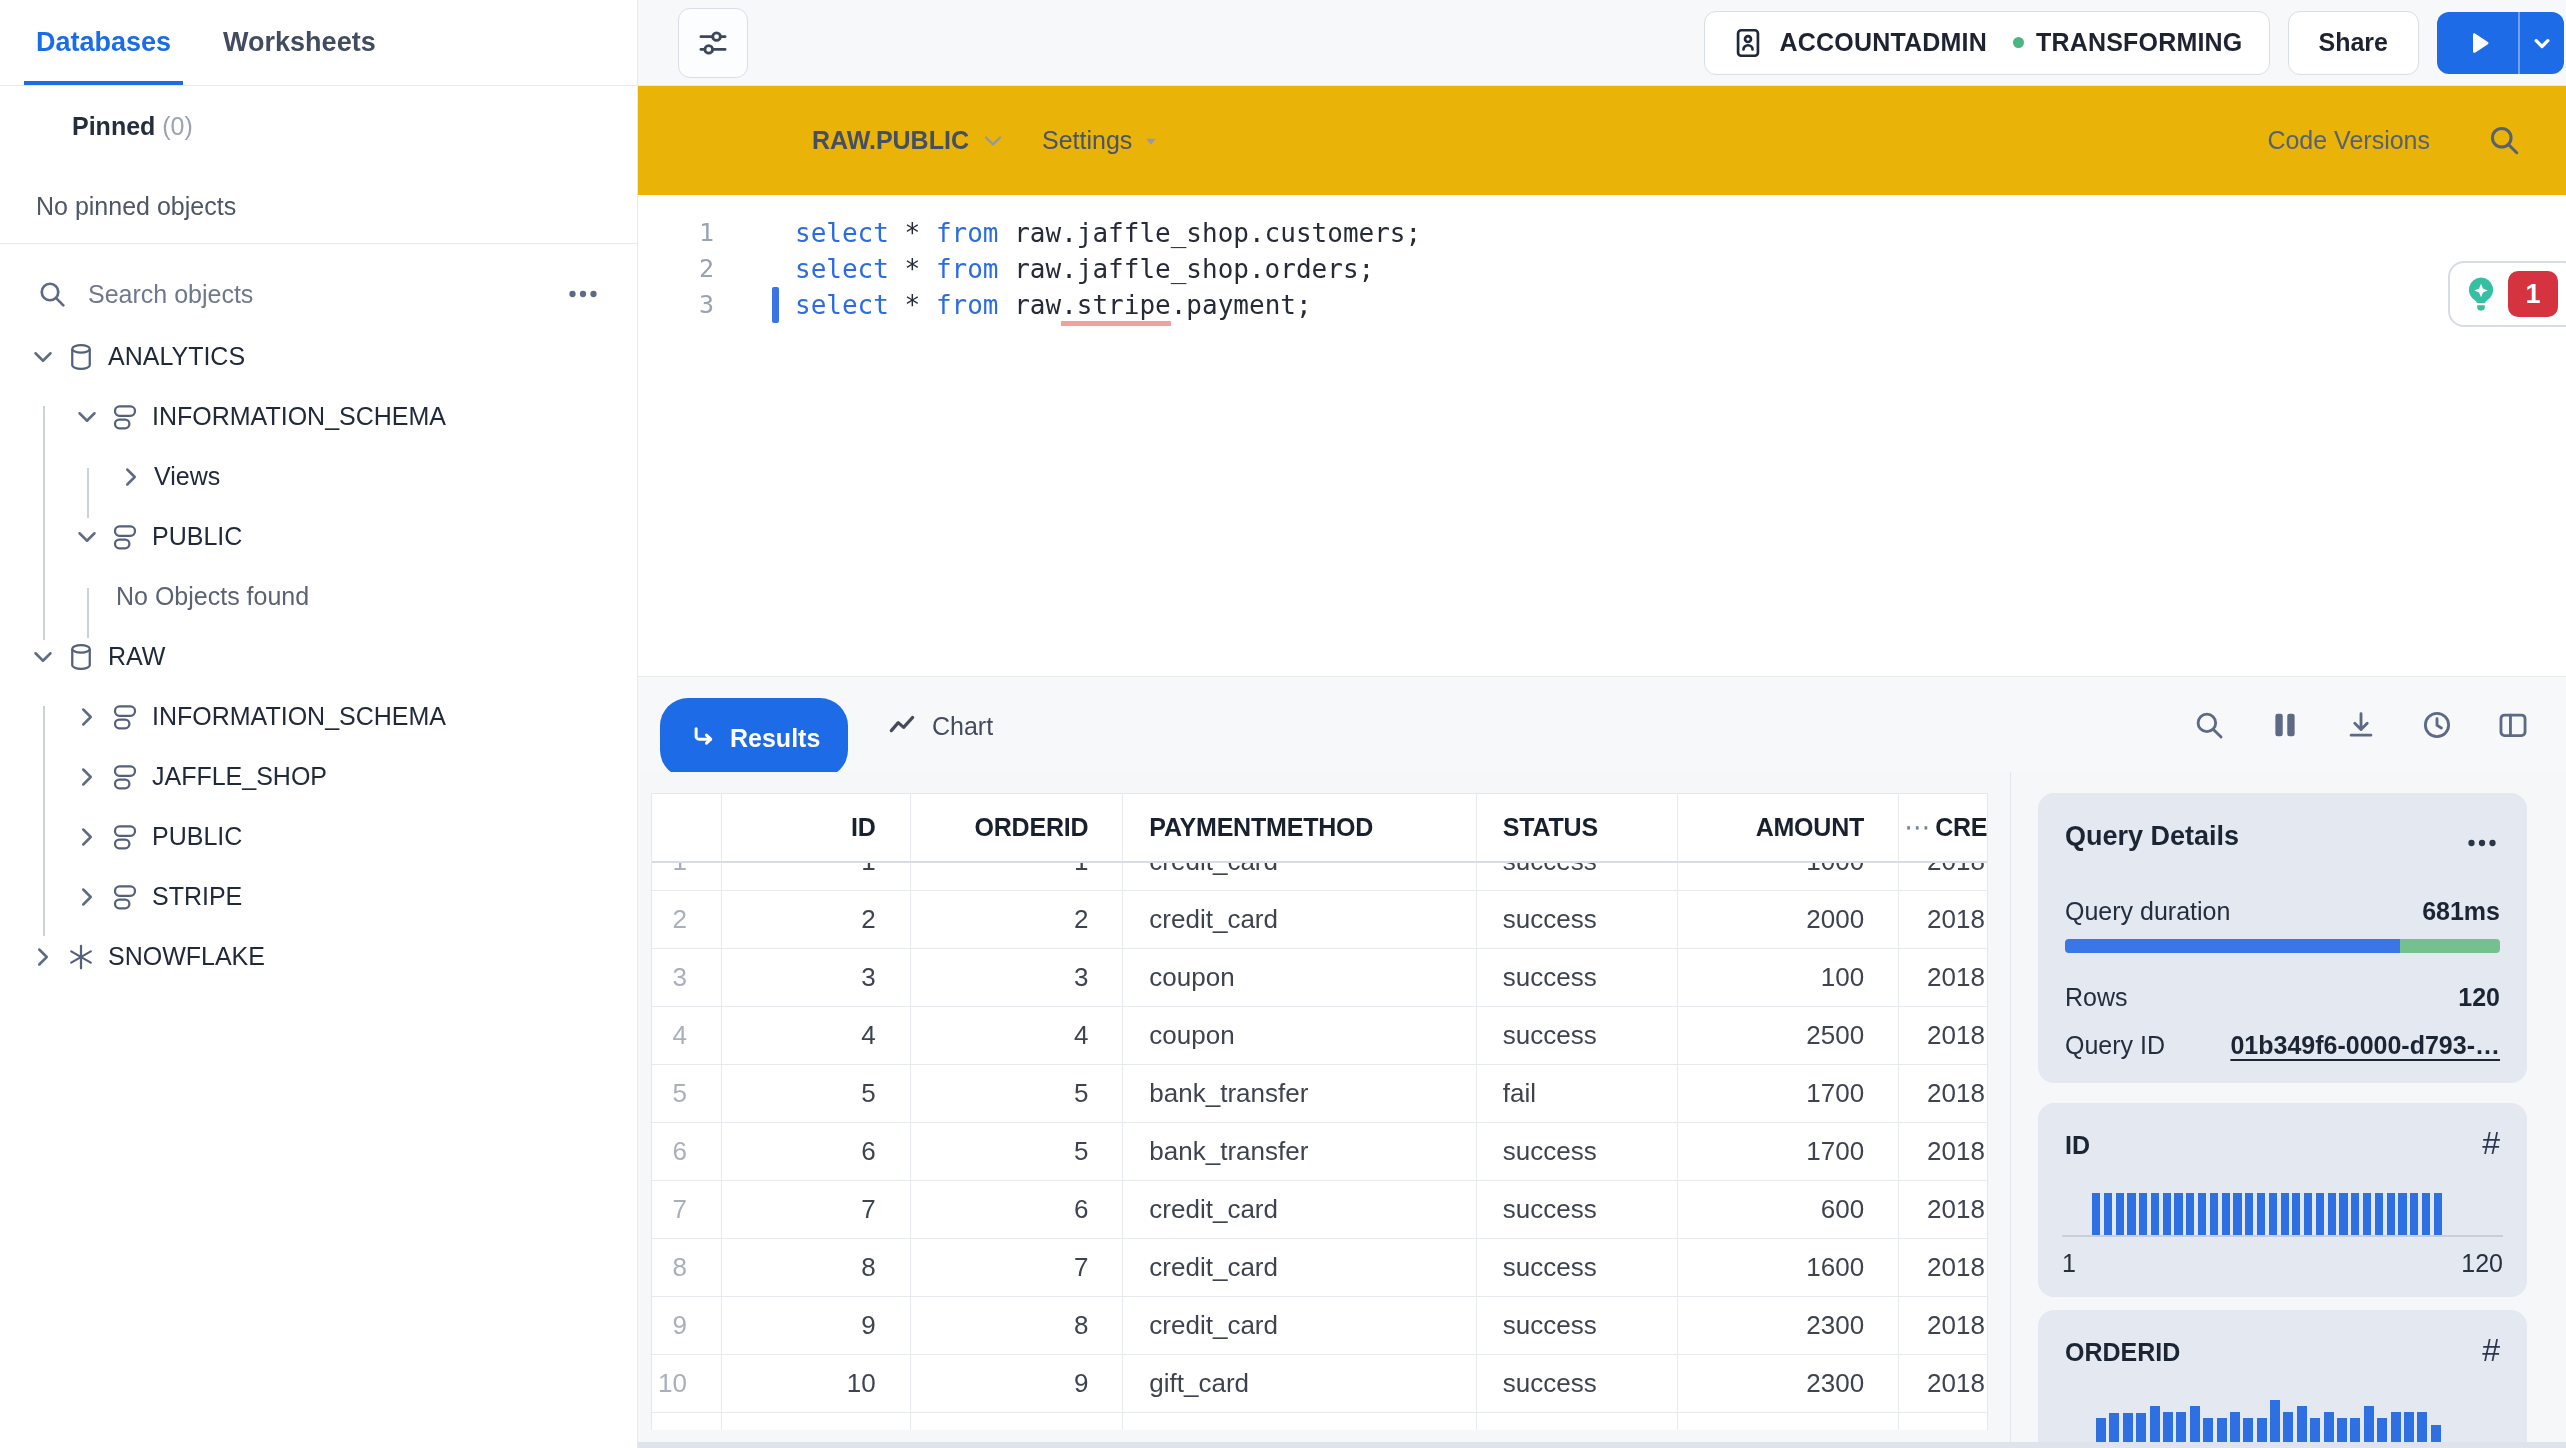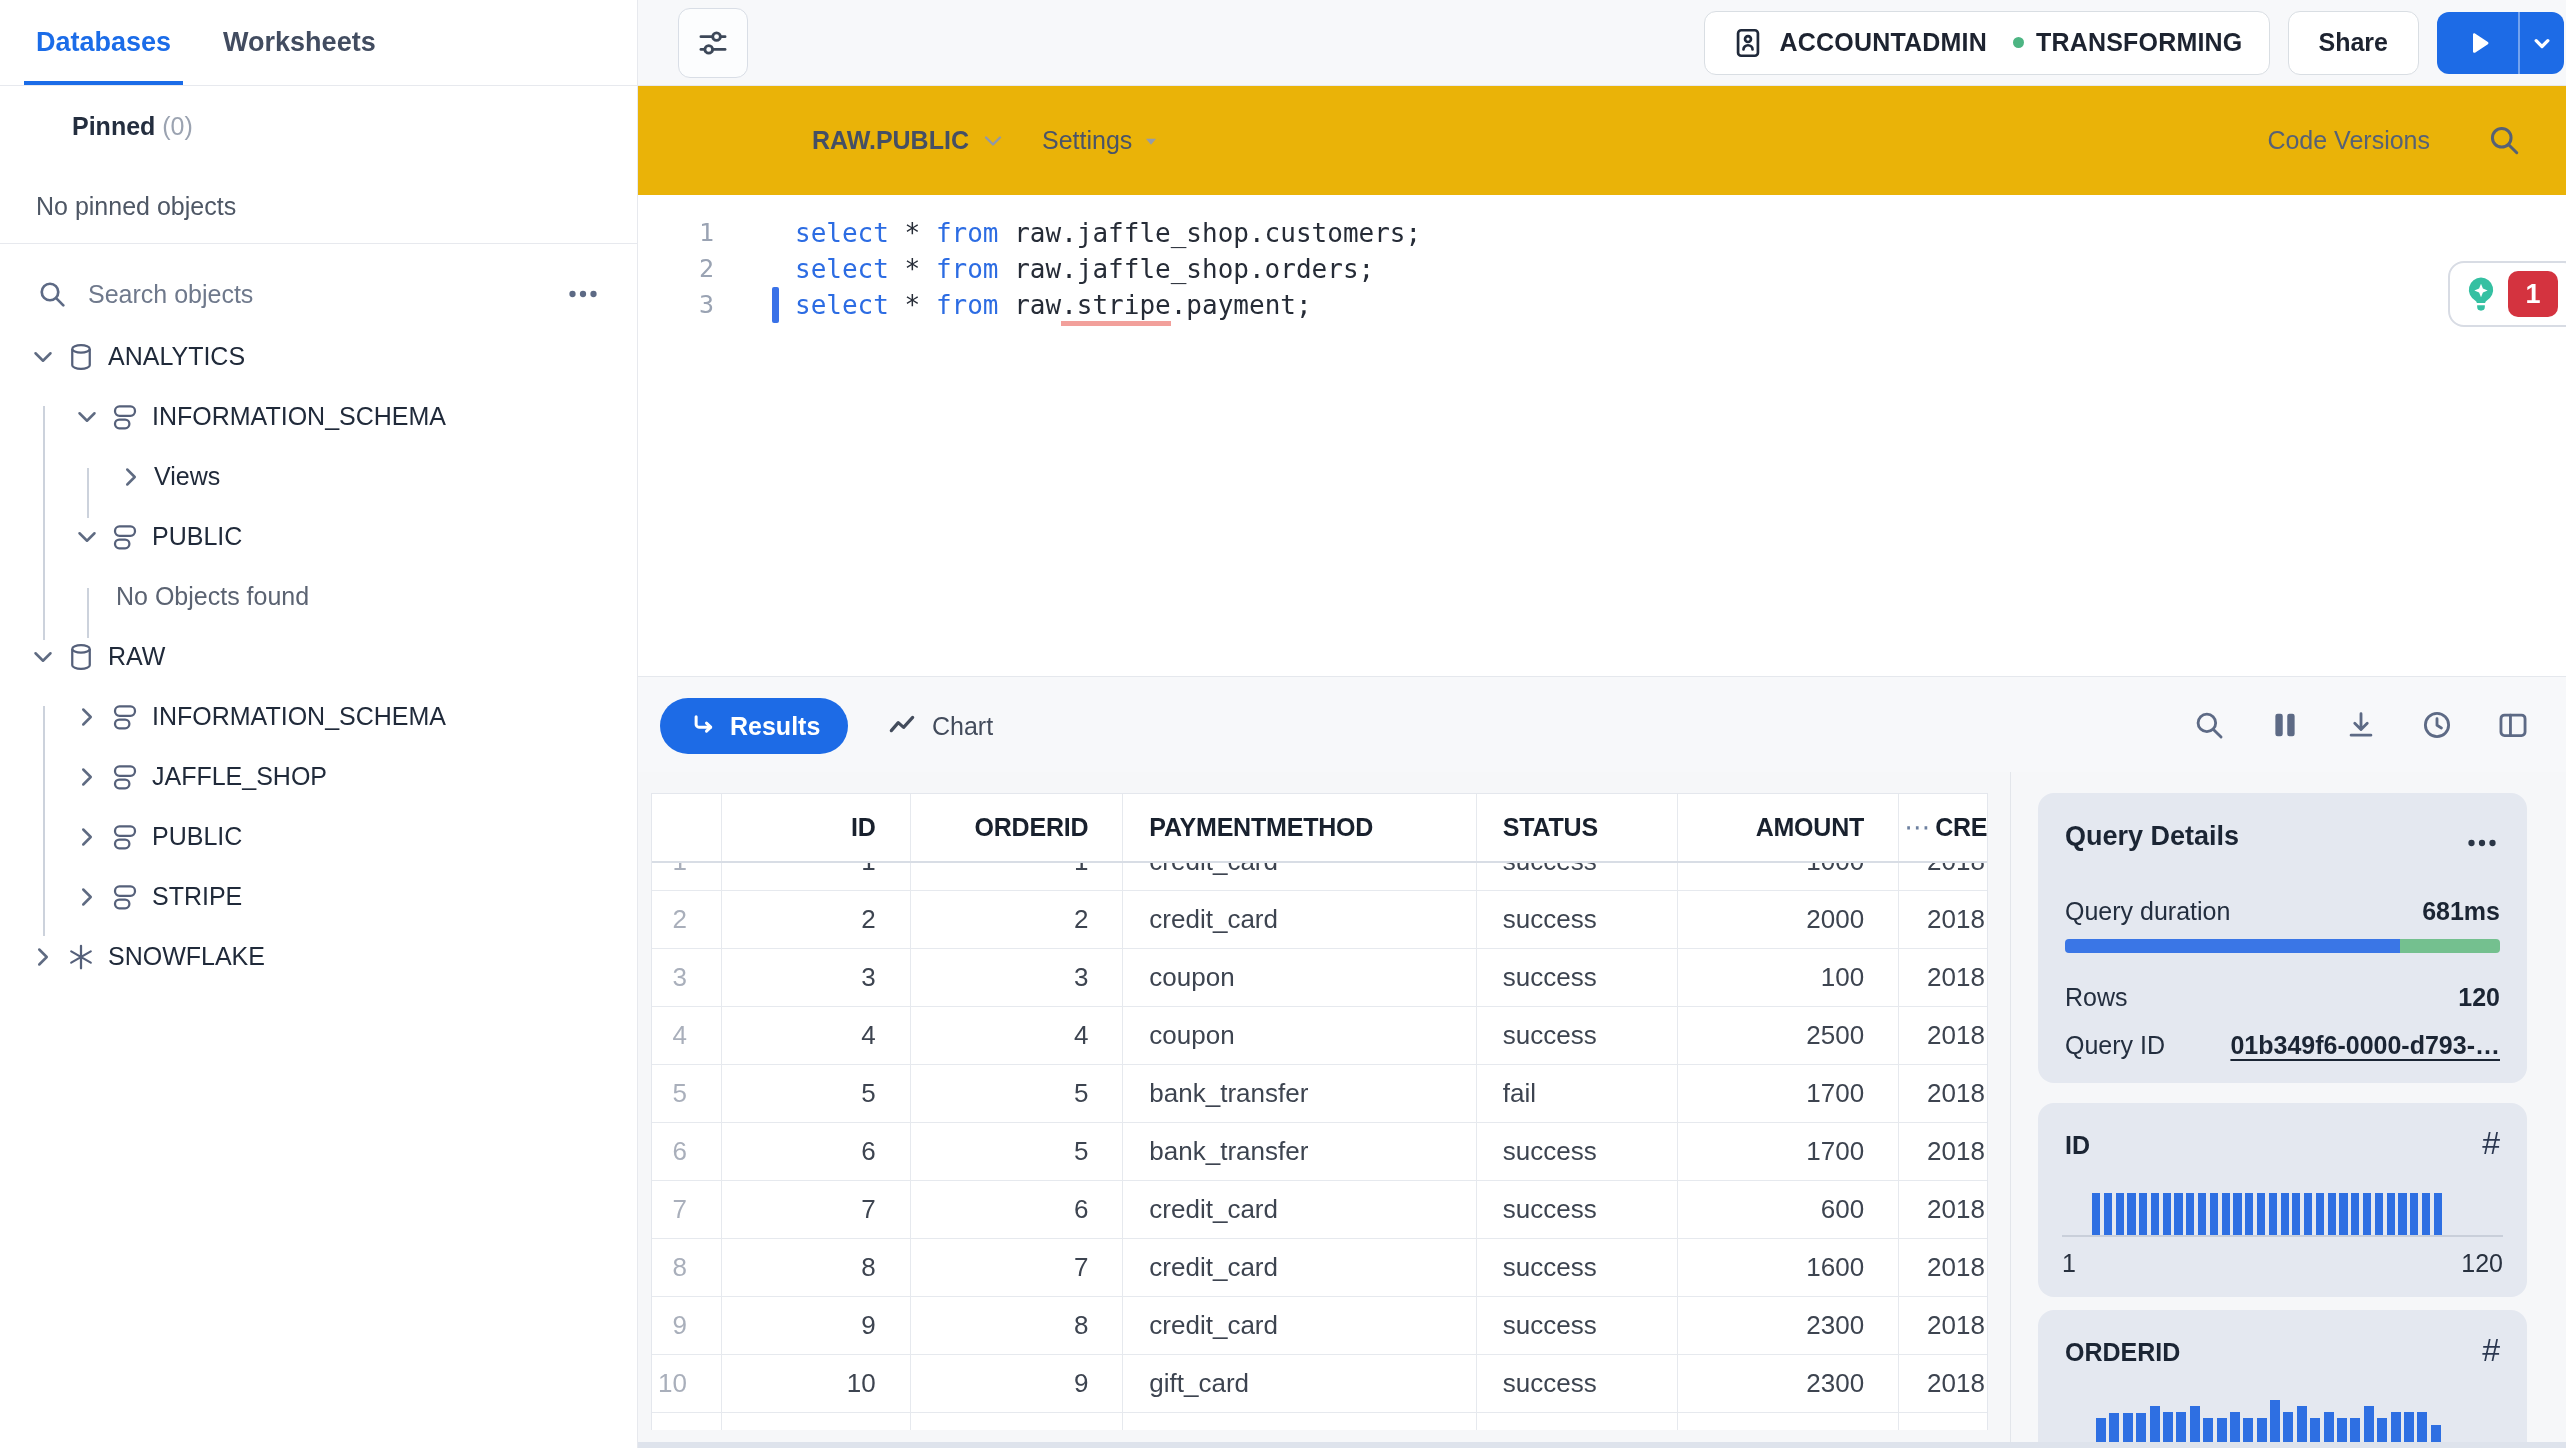--- a/index.html
+++ b/index.html
@@ -62,21 +62,21 @@
   .code-lines{position:absolute;left:157px;top:20px;font-family:"DejaVu Sans Mono",monospace;font-size:26px;}
   .code-line{height:36px;line-height:36px;white-space:pre;}
   .tok-kw{color:#2c6ce3;}
   .tok-pl{color:#262c37;}
   .tok-err{color:#262c37;border-bottom:5px solid #f2a09b;padding-bottom:1px;}
   .cursor-bar{position:absolute;left:134px;top:92px;width:7px;height:36px;background:#3a72e8;border-radius:2px;}
   .hint-pill{position:absolute;top:66px;right:-14px;width:118px;height:62px;background:#fff;border:2px solid #d8dce4;border-radius:16px;display:flex;align-items:center;padding-left:10px;cursor:pointer;}
   .hint-badge{margin-left:6px;min-width:50px;height:46px;background:#d4333f;border-radius:10px;color:#fff;font-size:27px;font-weight:700;display:flex;align-items:center;justify-content:center;}
 
   .results-strip{position:absolute;left:0;top:676px;right:0;height:96px;background:#f7f8fa;border-top:1px solid #e5e8ed;border-bottom:1.5px solid #c9d1dd;}
-  .results-pill{position:absolute;left:22px;top:21px;height:56px;border-radius:28px;background:#1d6be6;color:#fff;display:flex;align-items:center;padding:0 28px;gap:12px;font-size:25px;font-weight:600;cursor:pointer;}
+  .results-pill{position:absolute;left:22px;top:21px;height:56px;border-radius:28px;background:#1d6be6;color:#fff;display:flex;align-items:center;padding:12px 28px;gap:12px;font-size:25px;font-weight:600;cursor:pointer;}
   .chart-tab{position:absolute;left:248px;top:21px;height:56px;display:flex;align-items:center;gap:14px;font-size:25px;font-weight:500;color:#434c5c;cursor:pointer;text-align:center;}
   .strip-icons{position:absolute;right:36px;top:0;height:96px;display:flex;align-items:center;gap:42px;color:#5d6a85;}
   .strip-icons .icon{width:34px;height:34px;cursor:pointer;}
 
   .results-region{position:absolute;left:0;top:772px;width:1372px;height:676px;background:#f6f7f9;}
   .table-wrap{position:absolute;left:13px;top:21px;width:1337px;height:637px;background:#fff;border:1px solid #e4e7ed;border-bottom:none;box-sizing:border-box;overflow:hidden;}
   .t-head{position:absolute;left:0;top:0;right:0;height:69px;background:#fff;z-index:2;border-bottom:2px solid #d8dde5;display:flex;box-sizing:border-box;}
   .t-body{position:absolute;left:0;top:39px;right:0;z-index:1;}
   .t-row{height:58px;display:flex;border-bottom:1px solid #e6e9ee;box-sizing:border-box;background:#fff;}
   .t-cell{box-sizing:border-box;border-right:1px solid #e6e9ee;display:flex;align-items:center;font-size:26px;color:#3d4450;overflow:hidden;white-space:nowrap;}

